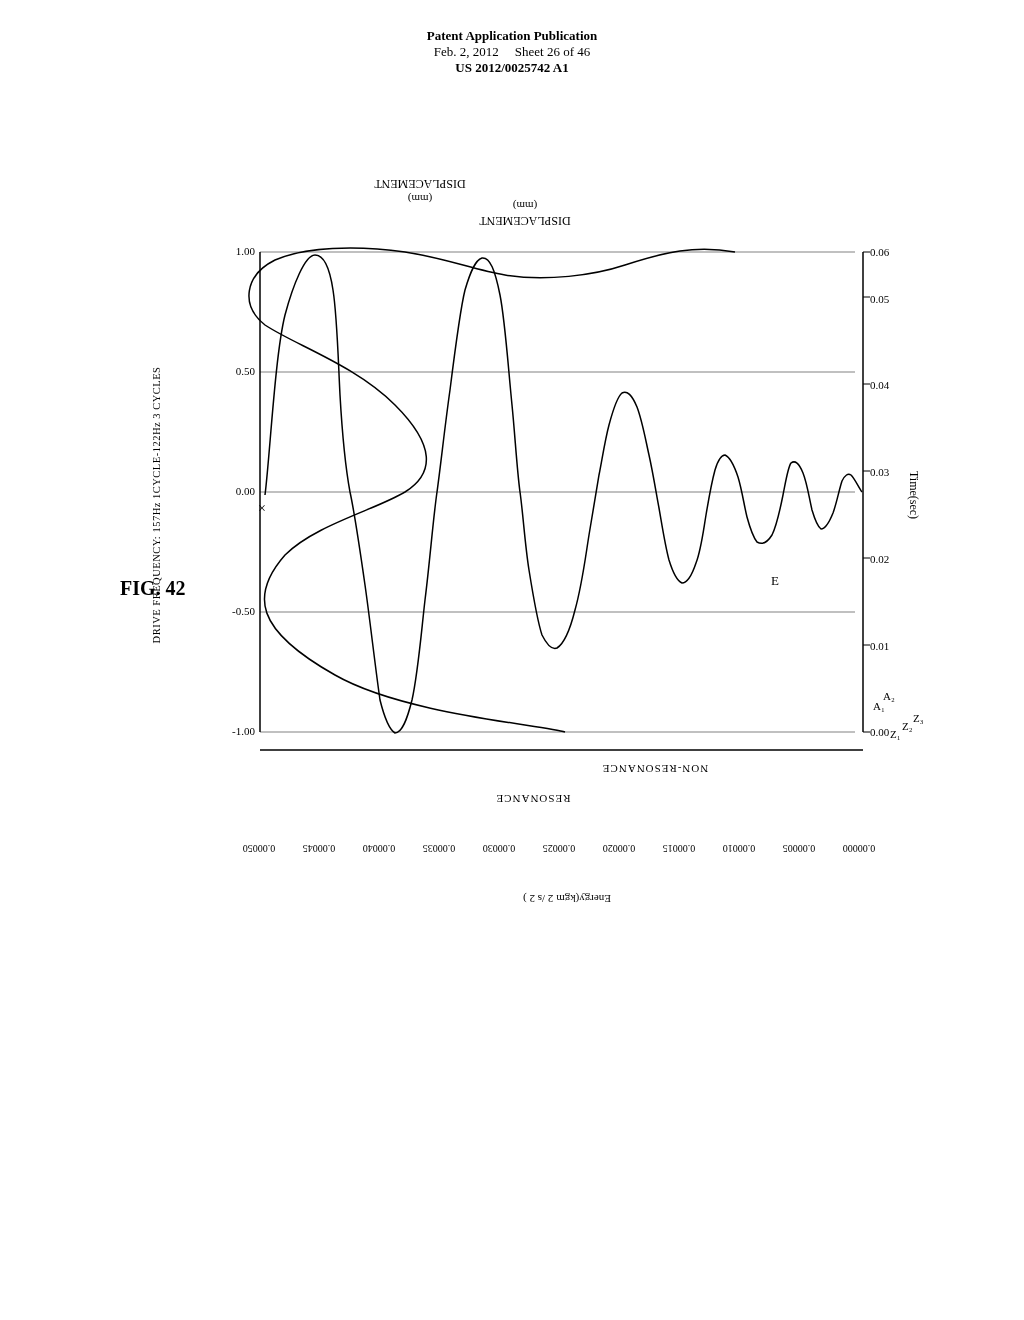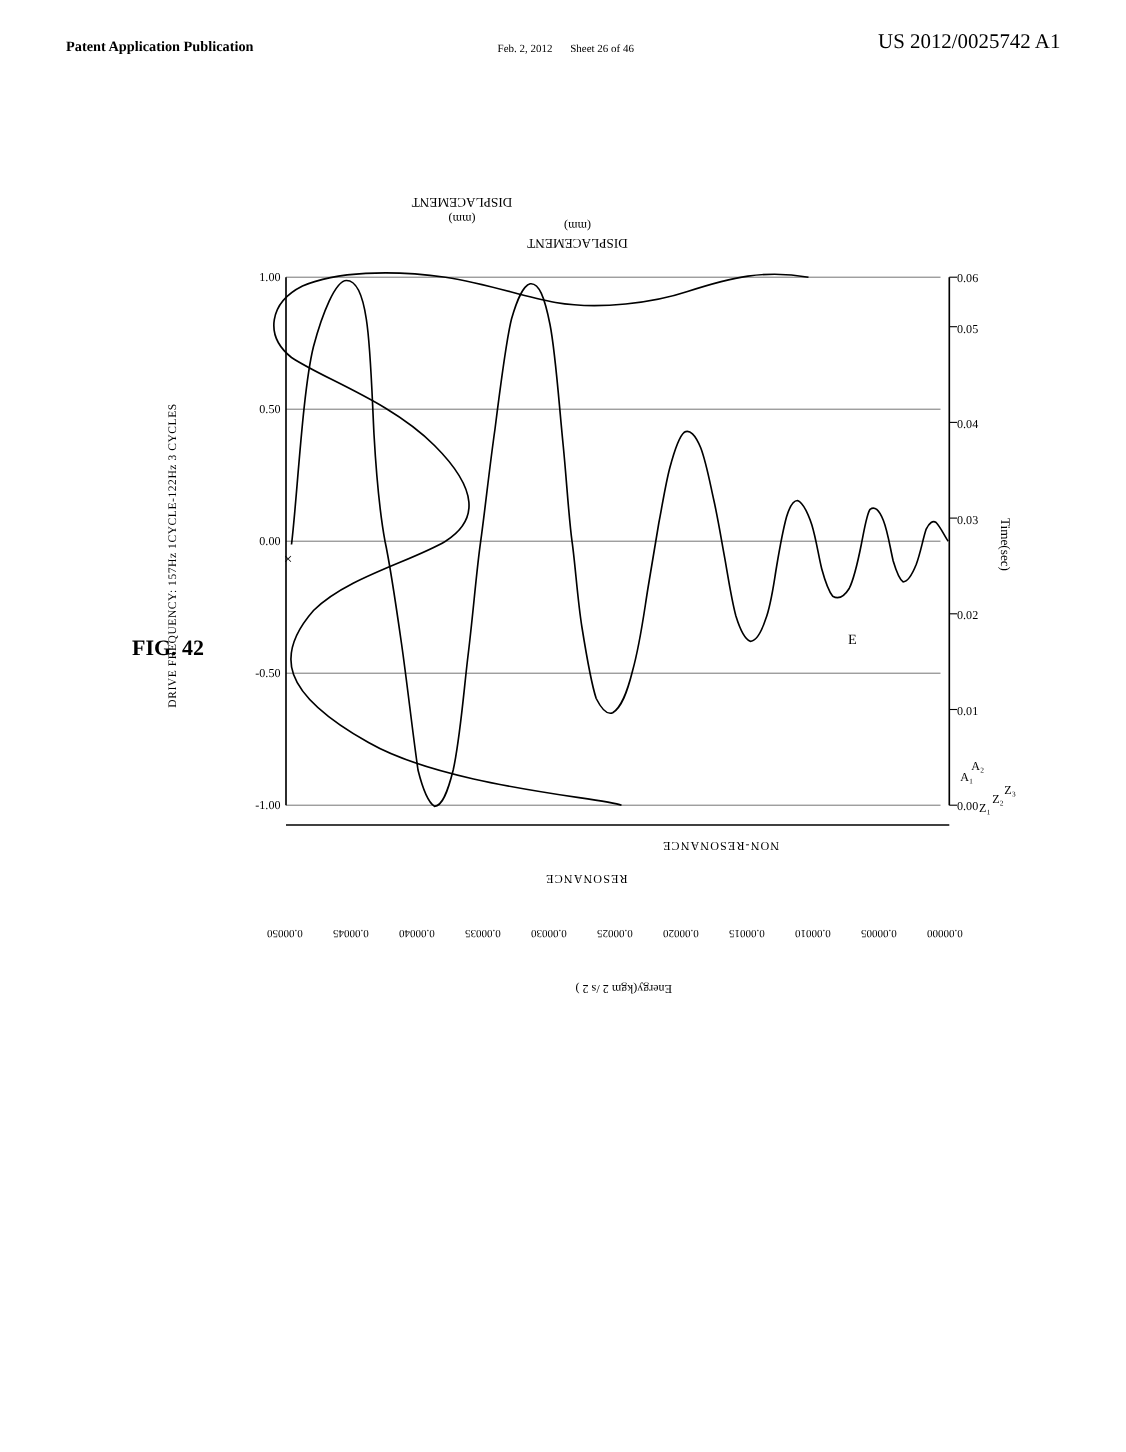--- a/index.html
+++ b/index.html
@@ -8,39 +8,40 @@
       height: 1320px;
       background: #fff;
       font-family: 'Times New Roman', Times, serif;
       position: relative;
       overflow: hidden;
     }
 
     .page-header {
       display: flex;
       justify-content: space-between;
-      align-items: flex-end;
+      align-items: center;
       padding: 28px 60px 0 60px;
       font-size: 13px;
+      flex-direction: column;
     }
 
     .header-left {
       font-weight: bold;
       font-size: 13px;
     }
 
     .header-center {
-      font-size: 10px;
+      font-size: 13px;
       display: flex;
       gap: 16px;
     }
 
     .header-right {
-      font-size: 19px;
-      font-weight: normal;
+      font-size: 13px;
+      font-weight: bold;
     }
 
     .chart-container {
       position: absolute;
       top: 155px;
       left: 55px;
       width: 920px;
       height: 1050px;
     }
 

